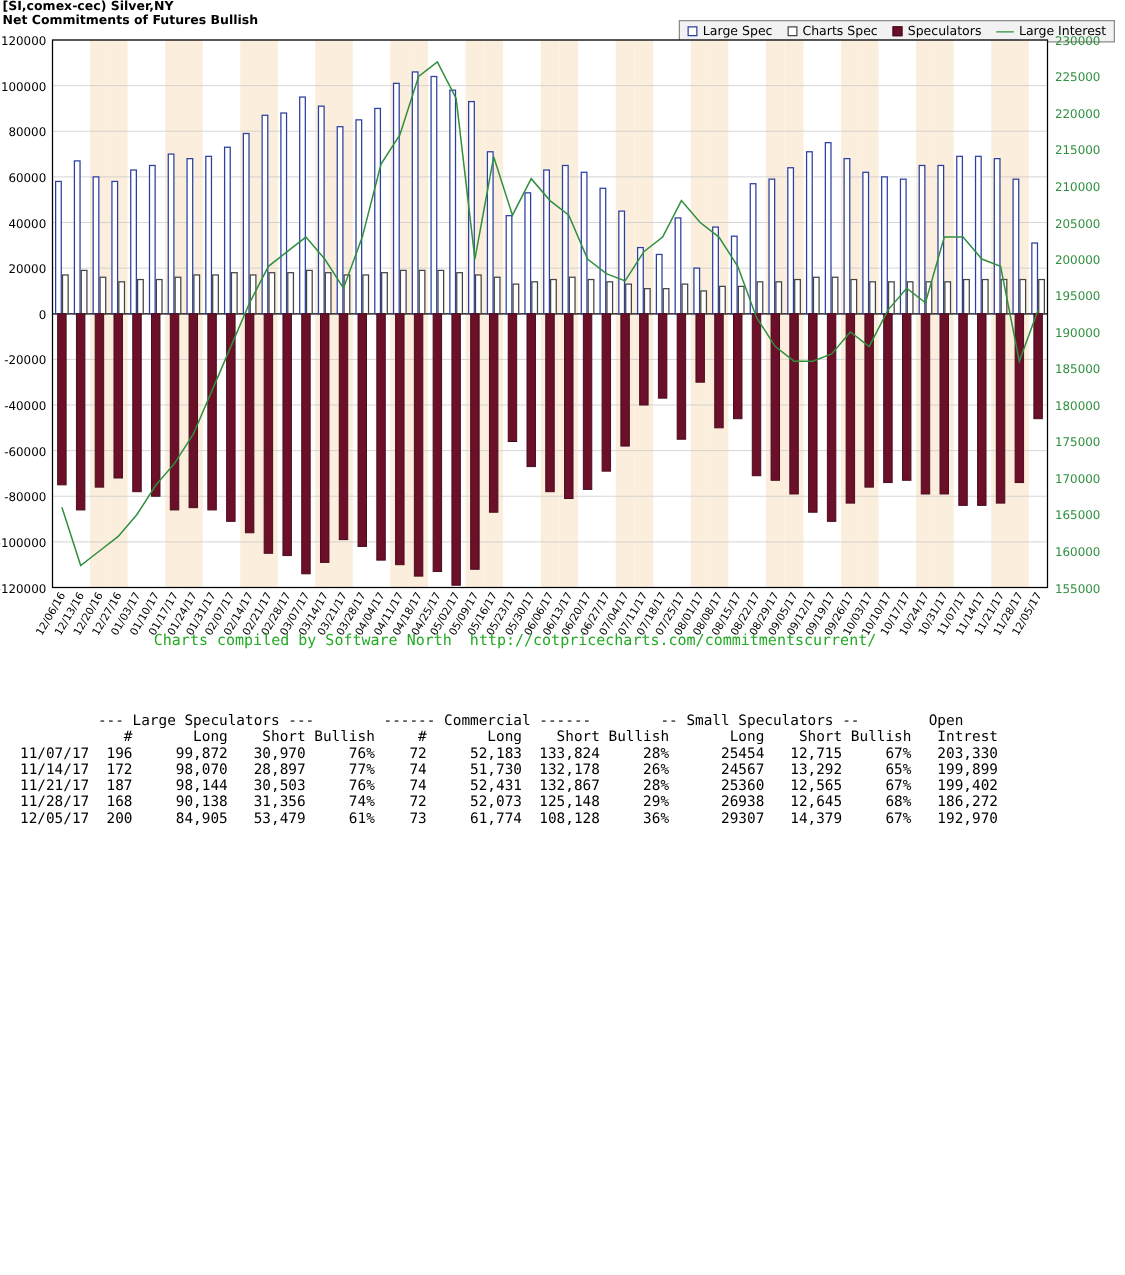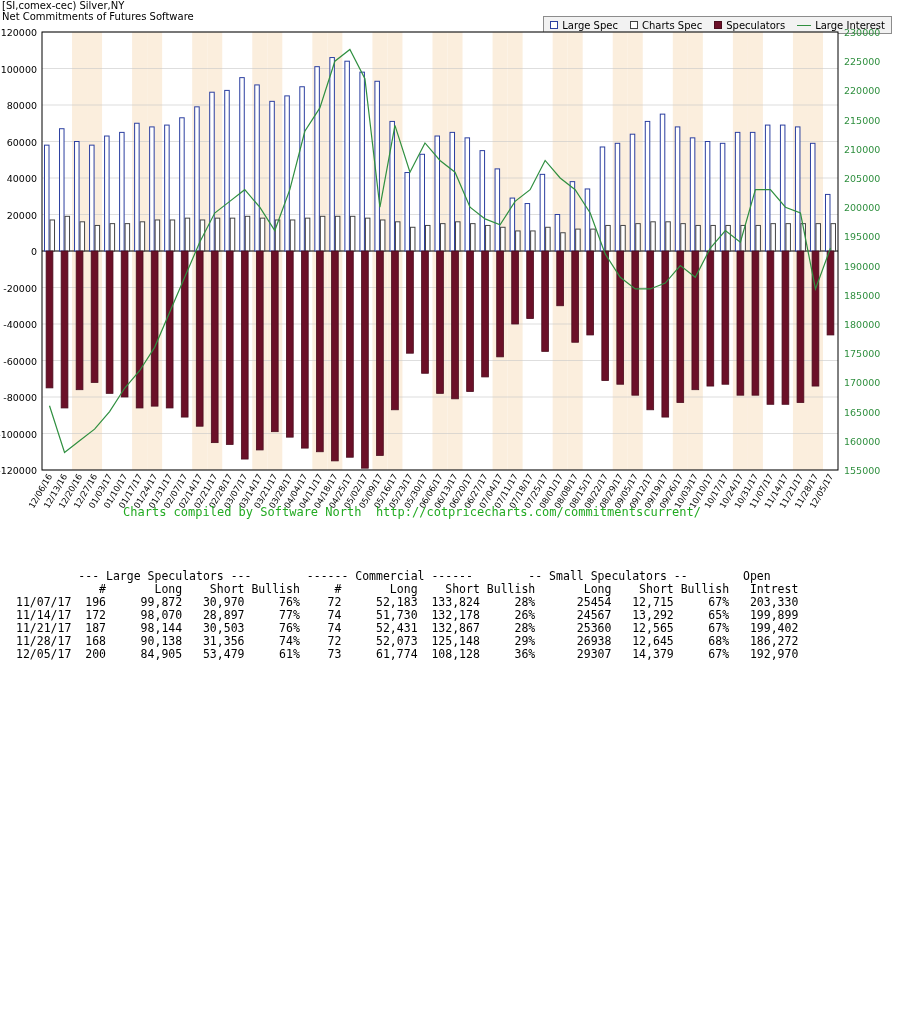--- a/index.html
+++ b/index.html
@@ -19,21 +19,21 @@
     width: 900px;
     height: 1020px;
   }
   
   .title-block {
     position: absolute;
     left: 2px;
     top: 0px;
     font-family: "DejaVu Sans", sans-serif;
     font-size: 10px;
-    font-weight: normal;
+    font-weight: bold;
     color: #000000;
     line-height: 11px;
     white-space: nowrap;
   }
   .legend {
     position: absolute;
     right: 8px;
     top: 16px;
     height: 16px;
     border: 1px solid #8c8c8c;
@@ -103,21 +103,21 @@
     line-height: 13px;
   }
 </style>
 </head>
 <body>
 
 <div class="page">
 
   <div class="title-block">
     <div>[SI,comex-cec) Silver,NY</div>
-    <div>Net Commitments of Futures Software</div>
+    <div>Net Commitments of Futures Bullish</div>
   </div>
 
   <div class="legend">
     <div class="item">
       <span class="swatch largespec"></span>
       <span>Large Spec</span>
     </div>
     <div class="item">
       <span class="swatch smallspec"></span>
       <span>Charts Spec</span>

